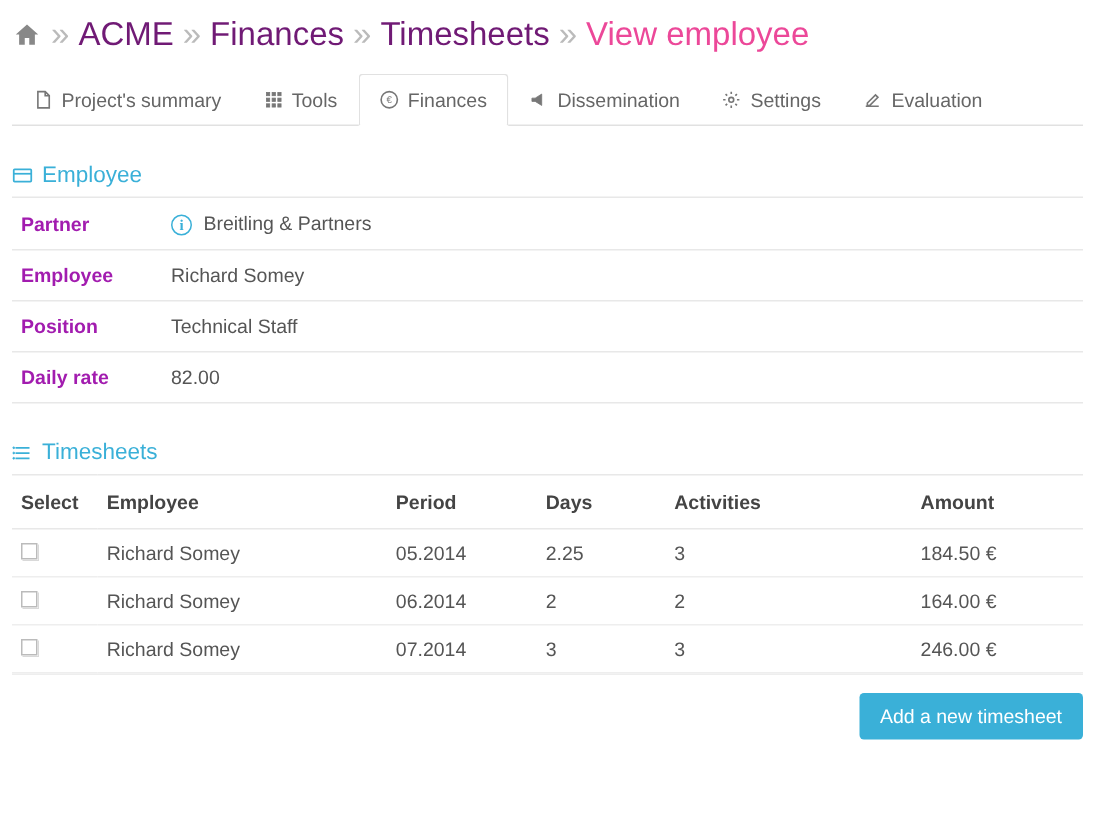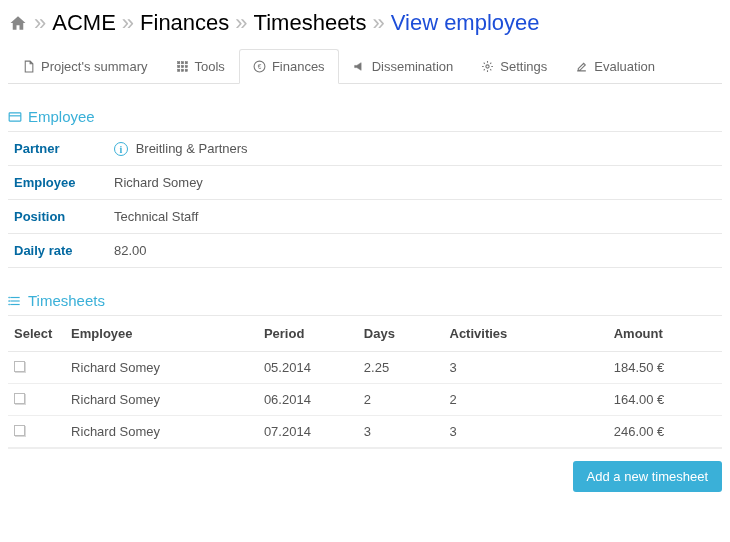--- a/index.html
+++ b/index.html
@@ -17,22 +17,22 @@
     font-size: 22px;
     font-weight: 300;
     color: #888;
     padding: 2px 0 8px 0;
     display: flex;
     align-items: center;
     flex-wrap: wrap;
     gap: 4px;
   }
   .breadcrumb .sep { color: #bbb; padding: 0 2px; }
-  .breadcrumb a { color: #000000; text-decoration: none; }
-  .breadcrumb .current { color: #1d4ed8; }
+  .breadcrumb a { color: #701a75; text-decoration: none; }
+  .breadcrumb .current { color: #ec4899; }
   .home-icon { width: 20px; height: 18px; fill: #888; display: inline-block; vertical-align: -2px; }
   
   .tabs {
     display: flex;
     border-bottom: 1px solid #e1e1e1;
     margin-top: 4px;
   }
   .tab {
     padding: 9px 13px;
     font-size: 13px;
@@ -69,21 +69,21 @@
     width: 100%;
     border-collapse: collapse;
     border-top: 1px solid #e8e8e8;
   }
   .details td {
     padding: 9px 6px;
     border-bottom: 1px solid #e8e8e8;
     font-size: 13px;
     vertical-align: middle;
   }
-  .details td.k { width: 100px; font-weight: 700; color: #0369a1; }
+  .details td.k { width: 100px; font-weight: 700; color: #a21caf; }
   .info-icon {
     display: inline-block; width: 14px; height: 14px; border: 1.5px solid #3AB0D8;
     border-radius: 50%; text-align: center; line-height: 13px; font-size: 10px;
     font-weight: 700; color: #3AB0D8; margin-right: 4px; font-family: Georgia, serif;
   }
   
   .ts-table {
     width: 100%;
     border-collapse: collapse;
     border-top: 1px solid #e8e8e8;

